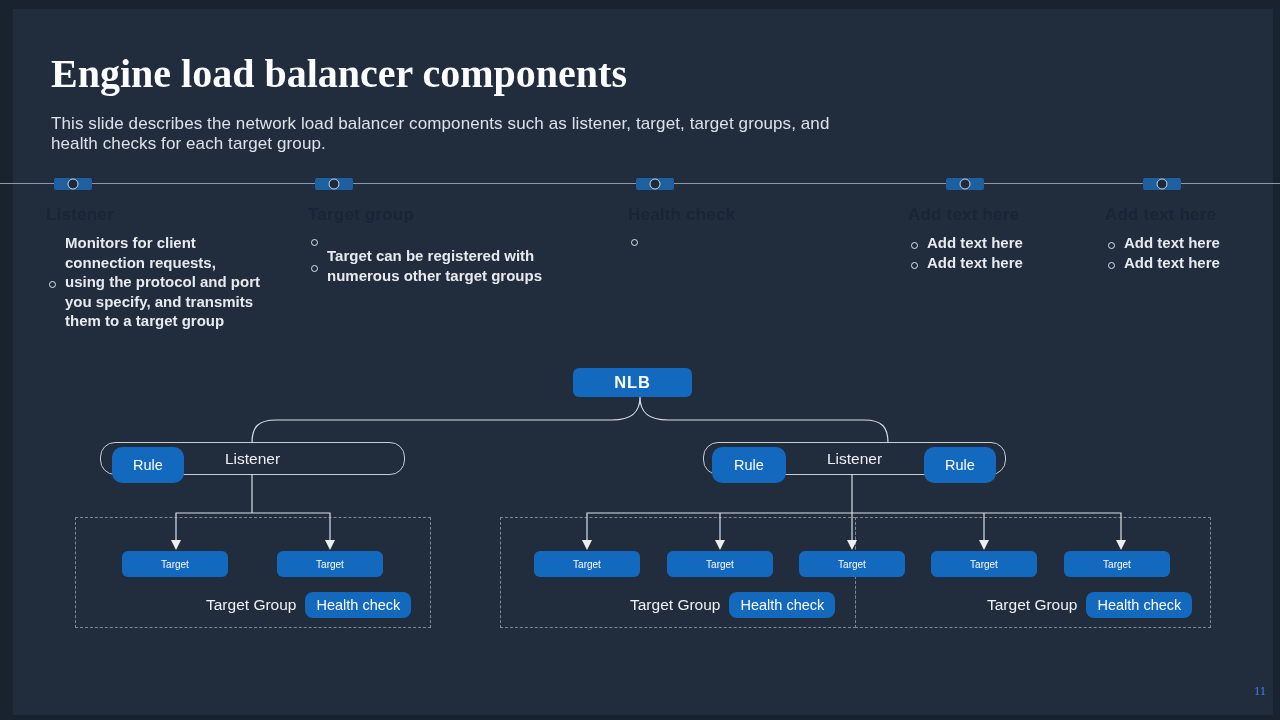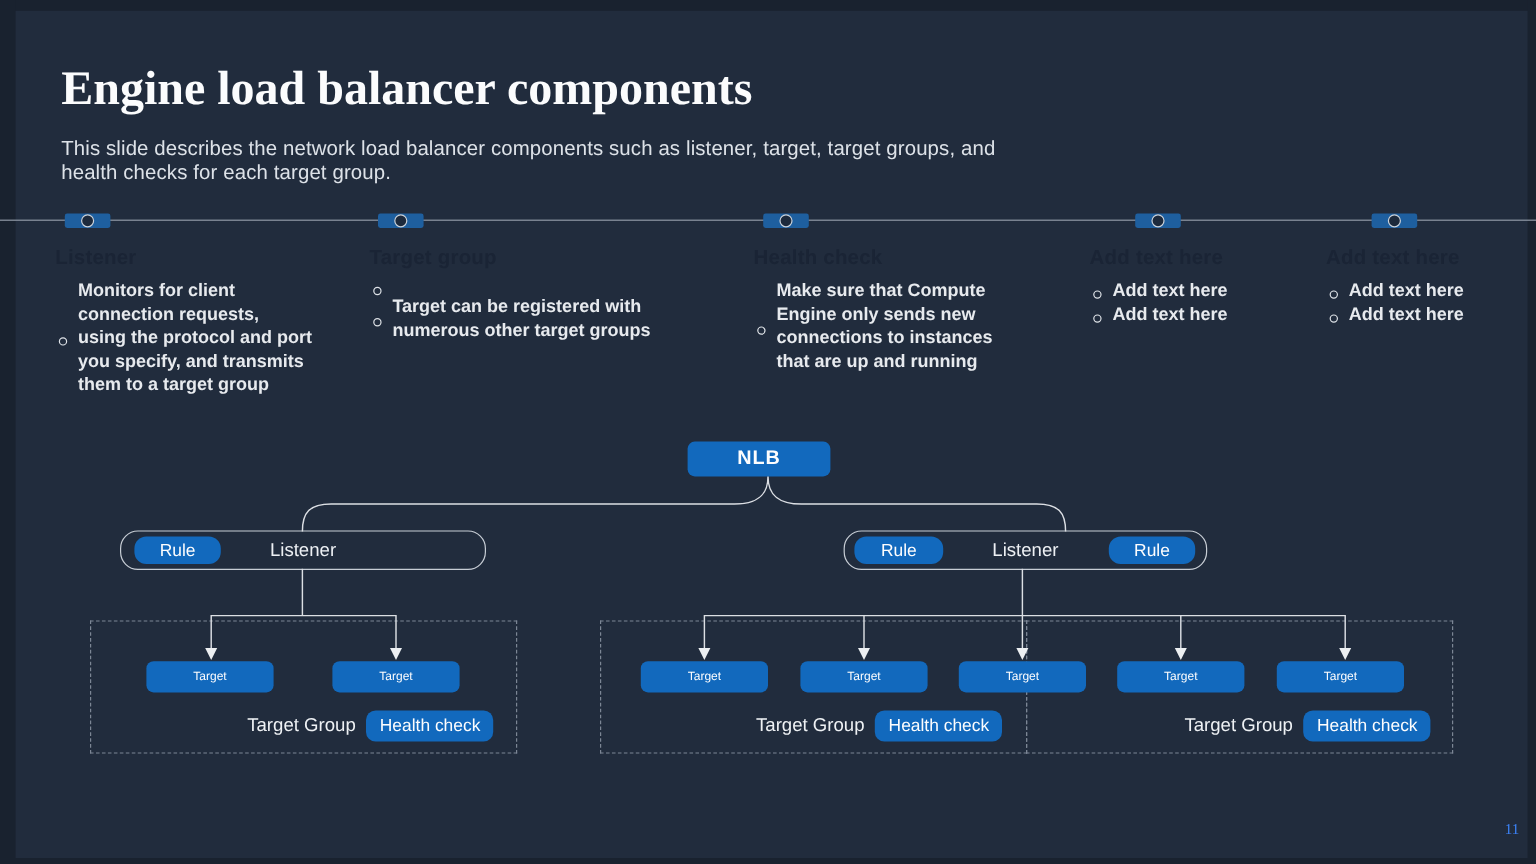--- a/index.html
+++ b/index.html
@@ -33,21 +33,21 @@
   .col-heading{font-size:17px;font-weight:700;color:#1a2435;letter-spacing:.2px;margin-bottom:6px;min-height:22px;}
   .bullet{display:flex;align-items:center;font-weight:bold;}
   .marker{flex:0 0 auto;width:7px;height:7px;border:1.2px solid #dfe3e8;border-radius:50%;margin:6px 9px 0 3px;box-sizing:border-box;}
   .btext{font-size:15px;line-height:19.5px;color:#e7eaee;white-space:pre-line;}
 
   
   .blue{background:#1269bd;color:#fdfdfe;display:flex;align-items:center;justify-content:center;}
   .nlb{position:absolute;left:573px;top:368px;width:119px;height:29px;border-radius:6px;font-weight:700;font-size:16.5px;letter-spacing:.8px;}
   .listener{position:absolute;top:442px;height:33px;border:1.2px solid #c7cdd5;border-radius:15px;box-sizing:border-box;}
   .listener .lbl{position:absolute;inset:0;display:flex;align-items:center;justify-content:center;font-size:15.5px;color:#edf0f4;}
-  .chip{position:absolute;top:4px;height:23px;border-radius:10px;font-size:14.5px;}
+  .chip{position:absolute;top:4px;height:36px;border-radius:10px;font-size:14.5px;}
   .dashed{position:absolute;top:517px;width:356px;height:111px;border:1px dashed #7c8695;box-sizing:border-box;}
   .target{position:absolute;top:551px;width:106px;height:26px;border-radius:6px;font-size:10px;z-index:3;}
   .tg-row{position:absolute;top:592px;display:flex;align-items:center;gap:9px;z-index:3;}
   .tg-row .tg-label{font-size:15.5px;color:#eef1f4;}
   .hc-chip{height:26px;padding:0 11px;border-radius:8px;font-size:14.5px;}
   svg.wires{position:absolute;left:0;top:0;width:1280px;height:720px;pointer-events:none;z-index:2;}
 
   .footer{position:absolute;left:0;top:701px;width:1280px;text-align:center;font-size:12px;color:#dfe3e8;}
   .page-num{position:absolute;left:1236px;top:684px;width:30px;text-align:right;font-size:12.5px;color:#3b82f6;font-family:Liberation Serif, serif;}
 </style>
@@ -102,24 +102,20 @@
       <span class="marker"></span>
       <span class="btext">Target can be registered with
 numerous other target groups</span>
     </div>
   </div>
 
   <div class="col" style="left:628px;width:232px">
     <div class="col-heading">Health check</div>
     <div class="bullet">
       <span class="marker"></span>
-      <span class="btext">Make sure that Compute
-Engine only sends new
-connections to instances
-that are up and running</span>
     </div>
   </div>
 
   <div class="col" style="left:908px;width:200px">
     <div class="col-heading">Add text here</div>
     <div class="bullet">
       <span class="marker"></span>
       <span class="btext">Add text here</span>
     </div>
     <div class="bullet">

